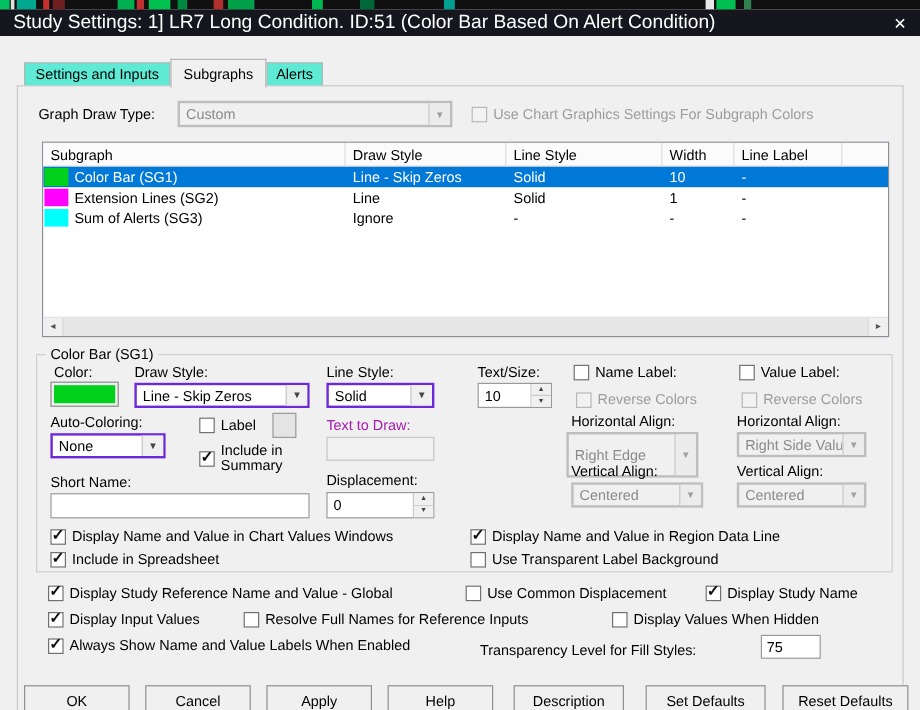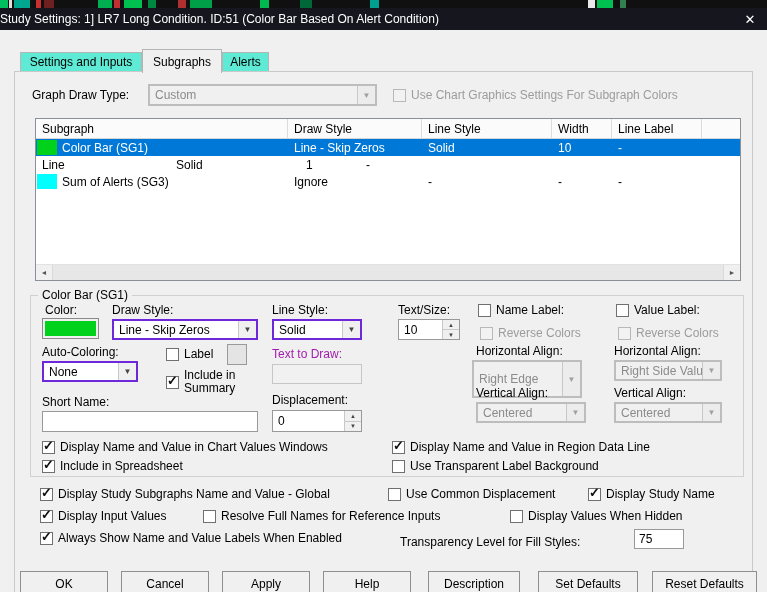--- a/index.html
+++ b/index.html
@@ -8,21 +8,21 @@
     background:#f0f0f0; font-family:"Liberation Sans",sans-serif;
     font-size:12px; color:#000; user-select:none;
   }
   .chart-strip { position:absolute; left:0; top:0; width:767px; height:8px; background:#101010; }
   .frag { position:absolute; top:0; height:8px; }
 
   .titlebar {
     position:absolute; left:0; top:8px; width:767px; height:22px;
     background:#16161f; color:#fff; display:flex; align-items:center;
   }
-  .titlebar .title { padding-left:0; font-size:12px; white-space:nowrap; }
+  .titlebar .title { padding-left:11px; font-size:16px; white-space:nowrap; }
   .titlebar .close { position:absolute; right:0; top:0; width:34px; height:22px;
     display:flex; align-items:center; justify-content:center; font-size:13px; color:#fff; }
 
   .panel { position:absolute; left:14px; top:71px; width:739px; height:521px;
     border:1px solid #c9c9c9; border-bottom:none; box-sizing:border-box; background:transparent; }
   .tab { position:absolute; top:52px; height:19px; background:#5eead4;
     border:1px solid #b5b5b5; border-bottom:none; box-sizing:border-box;
     display:flex; align-items:center; justify-content:center; z-index:2; }
   .tab.active { top:49px; height:24px; z-index:3; background:#f0f0f0; }
 
@@ -160,20 +160,24 @@
         <span class="swatch" style="background: rgb(0, 210, 28);"></span>
         <span>Color Bar (SG1)</span>
       </div>
       <div class="td" style="width:134px">Line - Skip Zeros</div>
       <div class="td" style="width:130px">Solid</div>
       <div class="td" style="width:60px">10</div>
       <div class="td" style="width:90px">-</div>
     </div>
 
     <div class="trow">
+      <div class="td c1" style="width:252px">
+        <span class="swatch" style="background: rgb(255, 0, 255);"></span>
+        <span>Extension Lines (SG2)</span>
+      </div>
       <div class="td" style="width:134px">Line</div>
       <div class="td" style="width:130px">Solid</div>
       <div class="td" style="width:60px">1</div>
       <div class="td" style="width:90px">-</div>
     </div>
 
     <div class="trow">
       <div class="td c1" style="width:252px">
         <span class="swatch" style="background: rgb(0, 255, 255);"></span>
         <span>Sum of Alerts (SG3)</span>
@@ -312,21 +316,21 @@
   </div>
   <div class="cb" style="left:392px;top:460px">
     <span class="box"></span>
     <span class="cb-label">Use Transparent Label Background</span>
   </div>
 
   <div class="cb" style="left:40px;top:488px">
     <span class="box checked">
         <span class="check">✓</span>
       </span>
-    <span class="cb-label">Display Study Subgraphs Name and Value - Global</span>
+    <span class="cb-label">Display Study Reference Name and Value - Global</span>
   </div>
   <div class="cb" style="left:388px;top:488px">
     <span class="box"></span>
     <span class="cb-label">Use Common Displacement</span>
   </div>
   <div class="cb" style="left:588px;top:488px">
     <span class="box checked">
         <span class="check">✓</span>
       </span>
     <span class="cb-label">Display Study Name</span>

